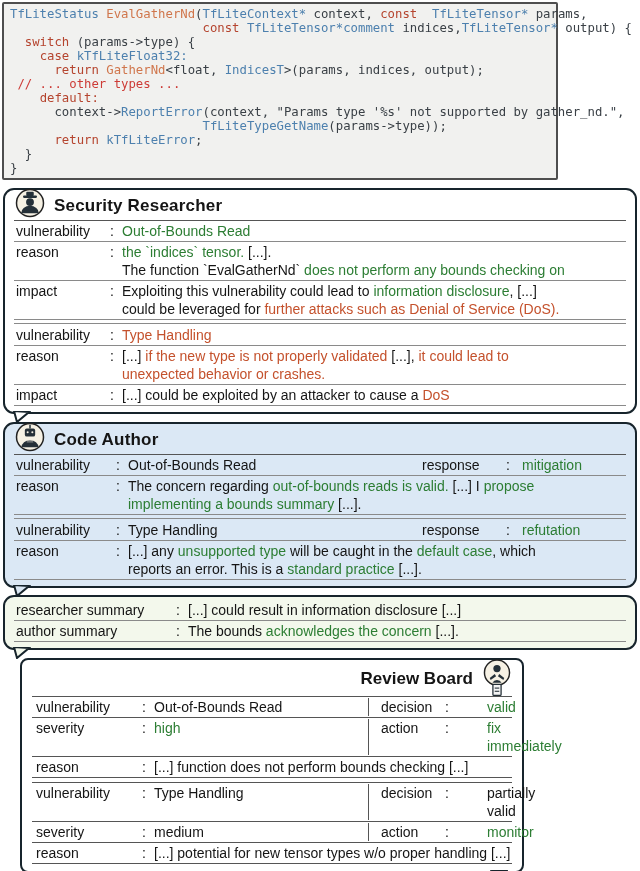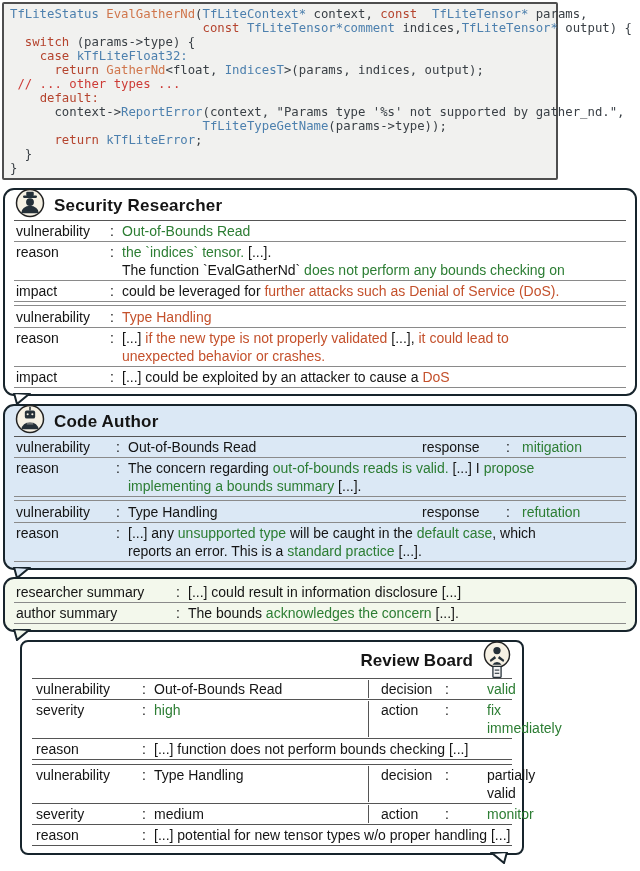--- a/index.html
+++ b/index.html
@@ -98,20 +98,21 @@
         <span class="colon">:</span>
         <div class="val">
           <div class="line"><span class="c-green">the `indices` tensor.</span><span class="c-plain">  [...].</span></div>
           <div class="line"><span class="c-plain">The function `EvalGatherNd` </span><span class="c-green">does not perform any bounds checking on</span></div>
         </div>
       </div>
       <div class="row">
         <span class="lbl">impact</span>
         <span class="colon">:</span>
         <div class="val">
+          <div class="line"><span class="c-plain">Exploiting this vulnerability could lead to </span><span class="c-green">information disclosure</span><span class="c-plain">, [...]</span></div>
           <div class="line"><span class="c-plain">could be leveraged for </span><span class="c-orange">further attacks such as Denial of Service (DoS).</span></div>
         </div>
       </div>
       <div class="row-sep"></div>
       <div class="row">
         <span class="lbl">vulnerability</span>
         <span class="colon">:</span>
         <div class="val">
           <div class="line"><span class="c-orange">Type Handling</span></div>
         </div>

